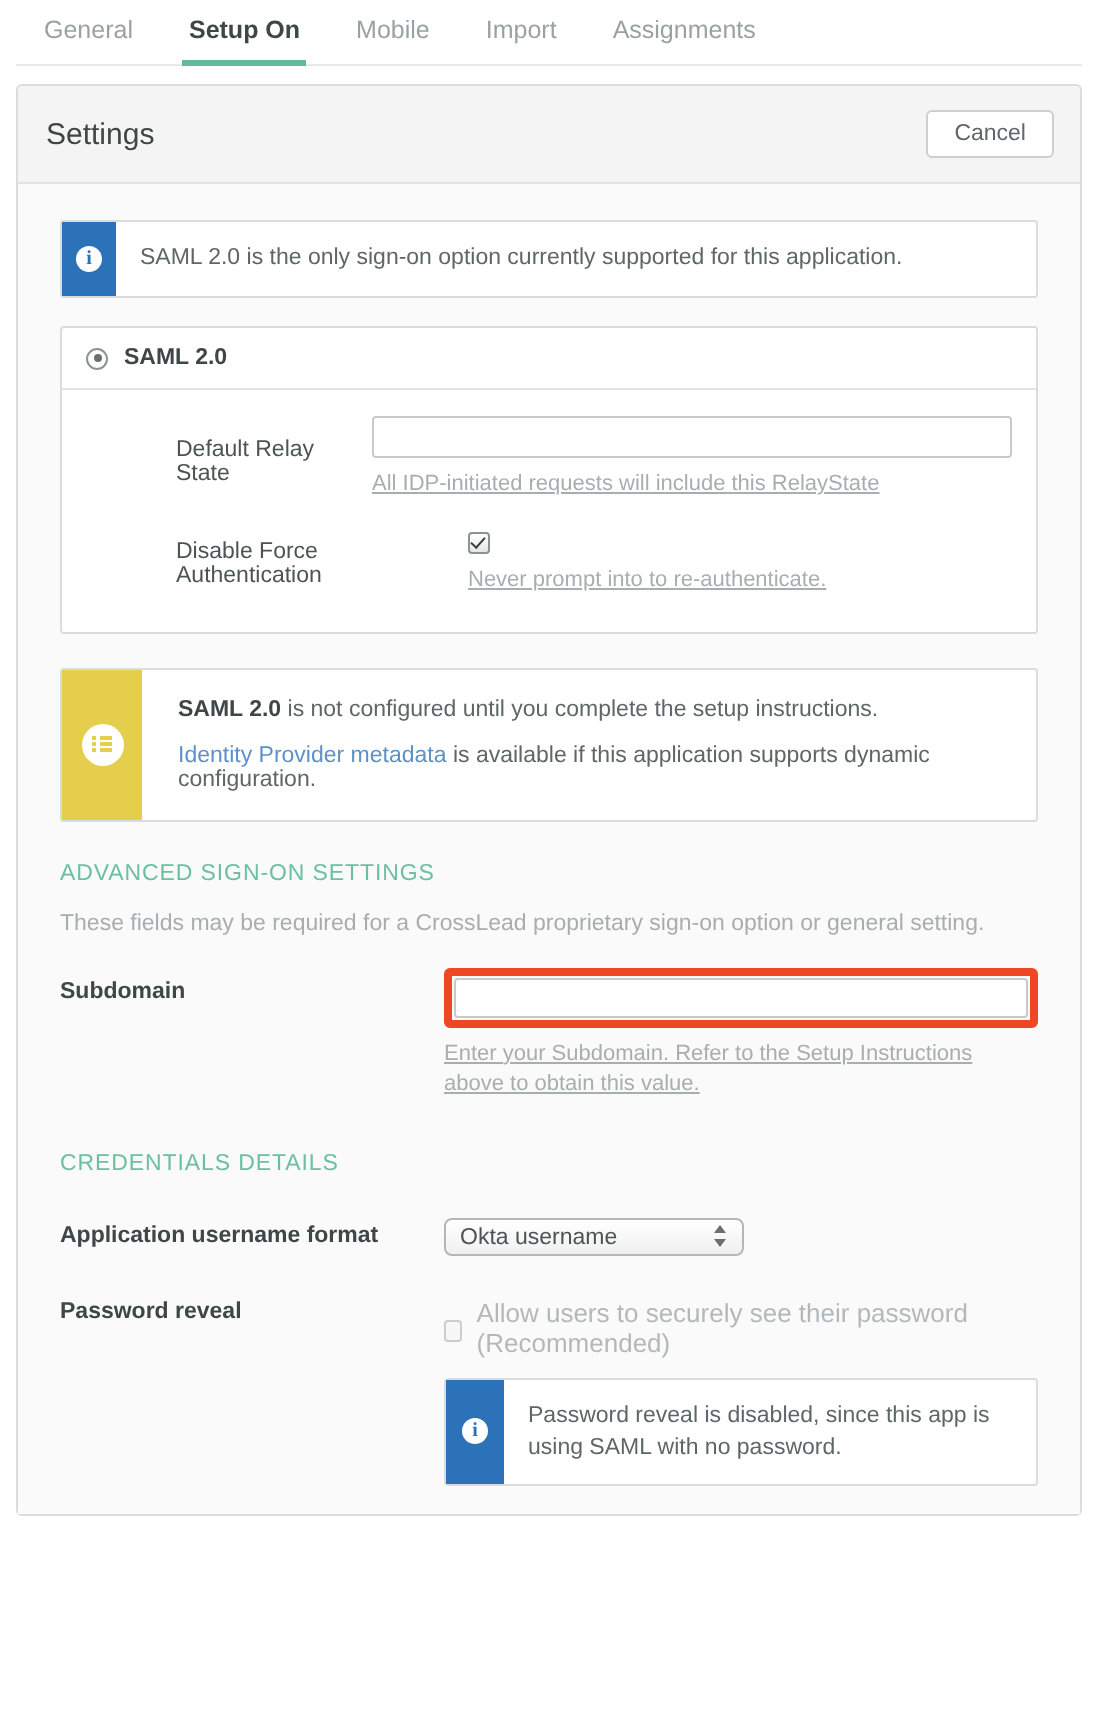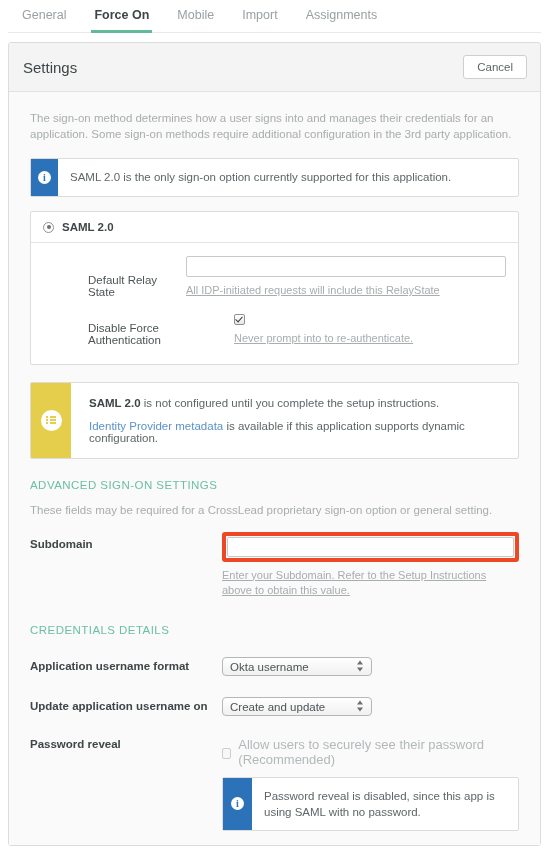--- a/index.html
+++ b/index.html
@@ -186,21 +186,21 @@
   .panel-head-label {
     font-size: 11.5px;
     font-weight: bold;
     color: #3f4648;
   }
   .panel-body {
     padding: 13px 12px 14px 12px;
   }
   .field-row {
     display: flex;
-    align-items: flex-end;
+    align-items: center;
     margin-bottom: 4px;
   }
   .field-label {
     width: 143px;
     padding-left: 45px;
     box-sizing: border-box;
     font-size: 11.5px;
     color: #4d5456;
     padding-top: 4px;
     flex: none;
@@ -441,36 +441,35 @@
     line-height: 16px;
   }
 </style>
 </head>
 <body>
 
 <div class="app">
 
   <div class="tabbar">
     <div class="tab"><span>General</span></div>
-    <div class="tab active"><span>Force On</span></div>
+    <div class="tab active"><span>Setup On</span></div>
     <div class="tab"><span>Mobile</span></div>
     <div class="tab"><span>Import</span></div>
     <div class="tab"><span>Assignments</span></div>
   </div>
 
   <div class="card">
 
     <div class="card-header">
       <div class="card-title">Settings</div>
       <button class="btn-cancel">Cancel</button>
     </div>
 
     <div class="card-body">
 
-      <div class="section-desc">The sign-on method determines how a user signs into and manages their credentials for an application. Some sign-on methods require additional configuration in the 3rd party application.</div>
 
       <div class="banner">
         <div class="banner-icon-col">
           <div class="icon-info">i</div>
         </div>
         <div class="banner-text">SAML 2.0 is the only sign-on option currently supported for this application.</div>
       </div>
 
       <div class="panel">
         <div class="panel-head">
@@ -531,27 +530,20 @@
         <div class="section-title" style="margin-bottom:21px;">CREDENTIALS DETAILS</div>
 
         <div class="cred-row">
           <div class="cred-label">Application username format</div>
           <div class="select">
             <span>Okta username</span>
             <span class="stepper"></span>
           </div>
         </div>
 
-        <div class="cred-row">
-          <div class="cred-label">Update application username on</div>
-          <div class="select">
-            <span>Create and update</span>
-            <span class="stepper"></span>
-          </div>
-        </div>
 
         <div class="pwrow">
           <div class="pw-label">Password reveal</div>
           <div class="pw-control">
             <div class="pw-check-line">
               <span class="checkbox disabled"></span>
               <span class="pw-check-text">Allow users to securely see their password (Recommended)</span>
             </div>
             <div class="pw-banner">
               <div class="banner-icon-col">

